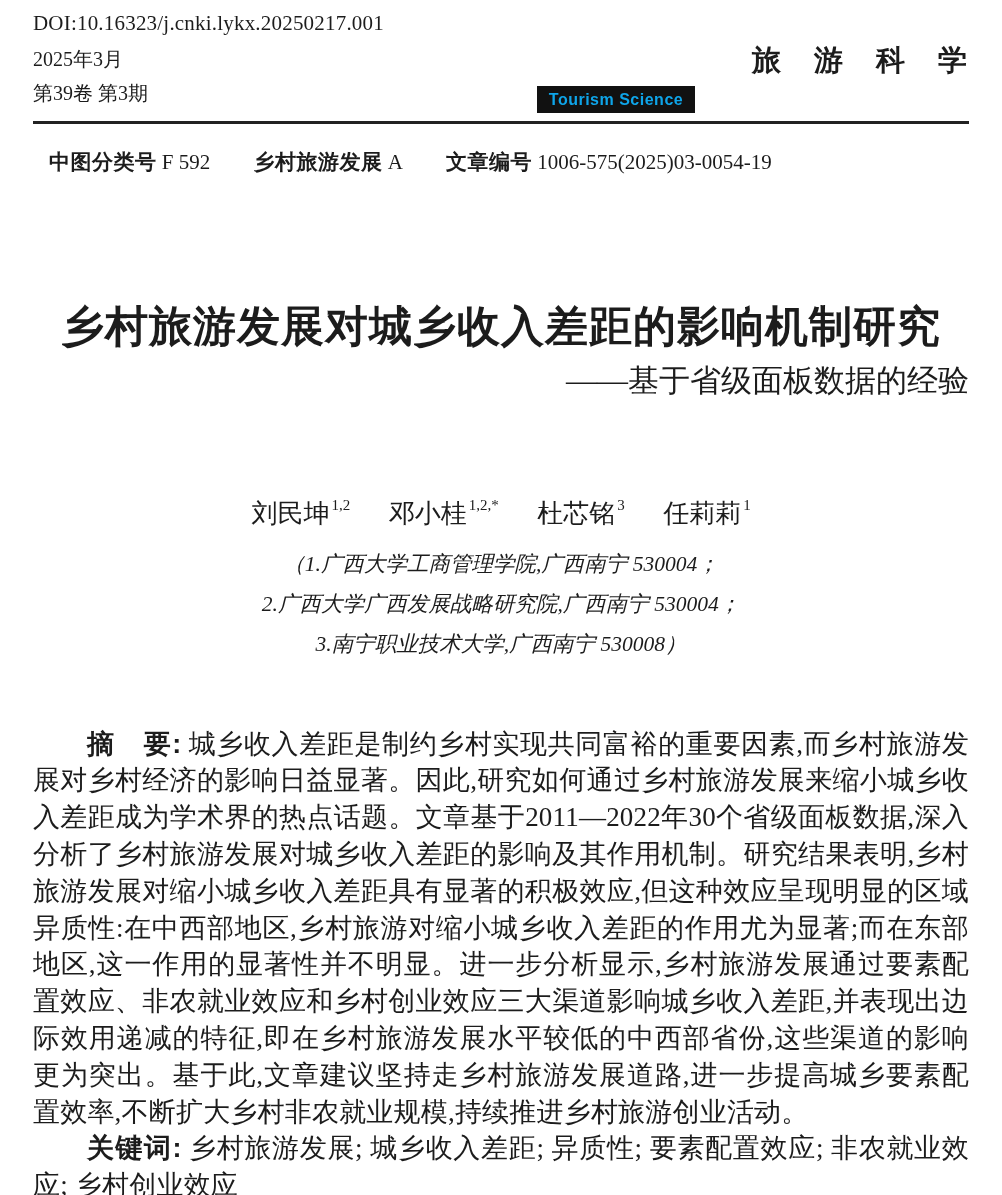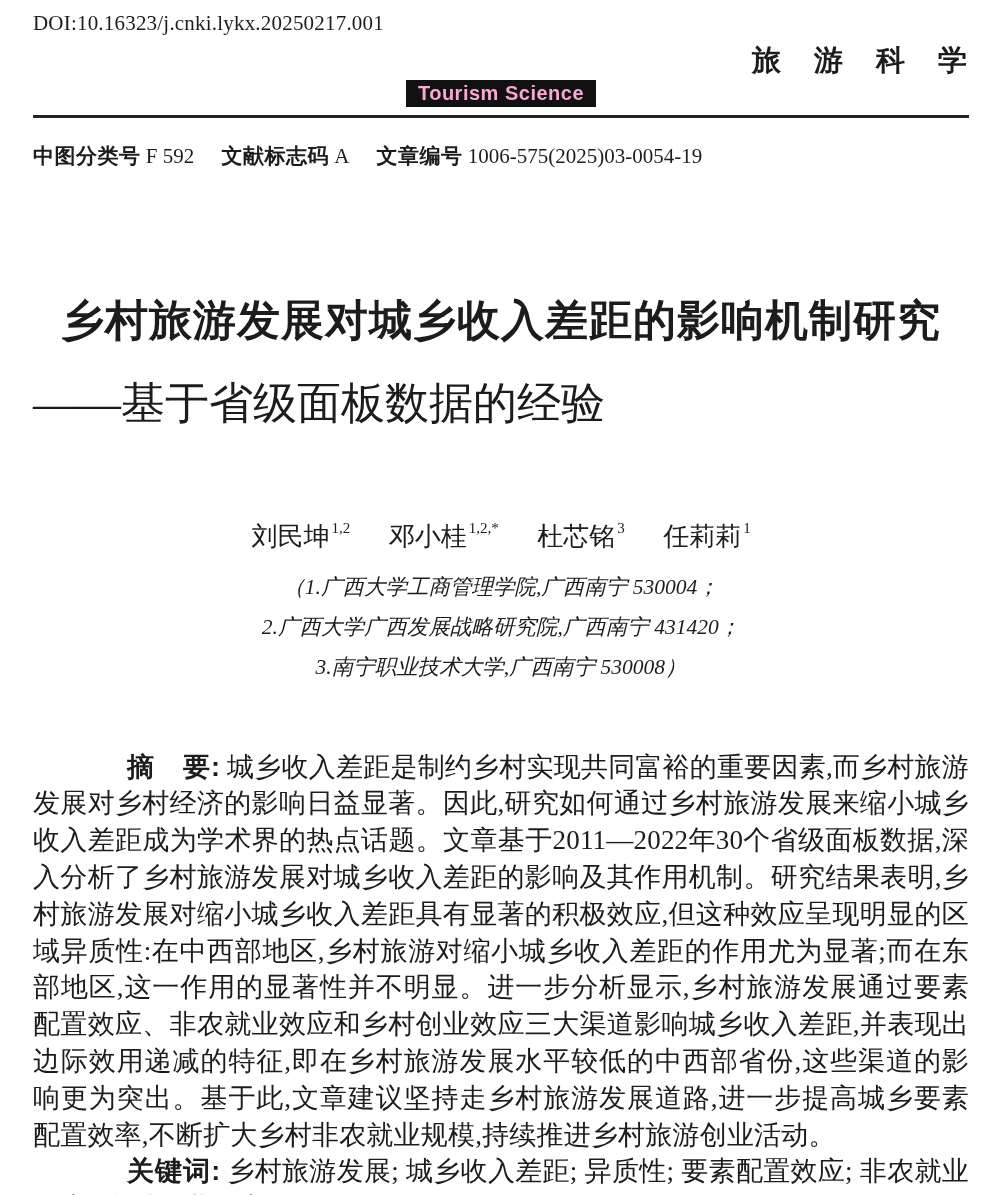--- a/index.html
+++ b/index.html
@@ -40,63 +40,64 @@
   .journal-cn{
     font-family:var(--serif);
     font-weight:700;
     font-size:29px; line-height:36px;
     letter-spacing:2px;
     white-space:pre;
     text-align:right;
   }
   .journal-en{
     display:inline-block;
-    margin-top:2px;
+    margin-top:8px;
     background:#111111;
-    color:#f9a8d4;
+    color:#0ea5e9;
     font-family:var(--sans);
     font-weight:700;
-    font-size:20px; line-height:27px;
+    font-size:16px; line-height:27px;
     padding:0 12px;
     letter-spacing:0.5px;
   }
   .header-rule{
     margin-top:8px;
     border:0;
     border-top:3px solid #222222;
   }
   
   .meta-line{
     margin-top:24px;
     font-size:21px; line-height:28px;
     white-space:nowrap;
   }
   .meta-label{
     font-family:Liberation Mono, monospace;
     font-weight:700;
     letter-spacing:0.5px;
+    margin-left:16px;
   }
   .meta-value{ font-family:var(--serif); }
   .meta-group{ margin-right:22px; }
   .meta-group:last-child{ margin-right:0; }
   
   .article-title{
     margin-top:119px;
     text-align:center;
     font-family:var(--sans);
     font-weight:700;
     font-size:43px; line-height:58px;
     letter-spacing:1px;
   }
   .article-subtitle{
-    margin-top:31px;
-    text-align:left;
+    margin-top:2px;
+    text-align:right;
     font-family:var(--serif);
     font-weight:400;
-    font-size:44px; line-height:48px;
+    font-size:31px; line-height:48px;
   }
   
   .authors{
     margin-top:84px;
     text-align:center;
     font-size:26px; line-height:36px;font-family:Liberation Serif, serif;
   }
   .author{ display:inline-block; }
   .author + .author{ margin-left:32px; }
   .author sup{
@@ -119,58 +120,61 @@
     line-height:36.8px;
     text-align:justify;
     text-indent:2em;
     letter-spacing:0.2px;
   }
   .para-label{
     font-family:var(--sans);
     font-weight:700;
     letter-spacing:1px;
     margin-right:6px;
-    margin-left:40px;
   }
 </style>
 </head>
 <body>
 
 <div class="page">
 
   <div class="doi">DOI:10.16323/j.cnki.lykx.20250217.001</div>
 
   <div class="journal-row">
+    <div class="jr-left">
+      <div>2025年3月</div>
+      <div>第39卷 第3期</div>
+    </div>
     <div class="jr-center">
       <div class="journal-cn">旅　游　科　学</div>
       <div class="journal-en">Tourism Science</div>
     </div>
   </div>
 
   <hr class="header-rule">
 
   <div class="meta-line">
     <span class="meta-group"><span class="meta-label">中图分类号</span> <span class="meta-value">F 592</span></span>
-    <span class="meta-group"><span class="meta-label">文献标志码</span> <span class="meta-value">A</span></span>
+    <span class="meta-group"><span class="meta-label">乡村旅游发展</span> <span class="meta-value">A</span></span>
     <span class="meta-group"><span class="meta-label">文章编号</span> <span class="meta-value">1006-575(2025)03-0054-19</span></span>
   </div>
 
   <h1 class="article-title">乡村旅游发展对城乡收入差距的影响机制研究</h1>
   <h2 class="article-subtitle">——基于省级面板数据的经验</h2>
 
   <div class="authors">
     <span class="author"><span>刘民坤</span><sup>1,2</sup></span>
     <span class="author"><span>邓小桂</span><sup>1,2,*</sup></span>
     <span class="author"><span>杜芯铭</span><sup>3</sup></span>
     <span class="author"><span>任莉莉</span><sup>1</sup></span>
   </div>
 
   <div class="affiliations">
     <div>（1.广西大学工商管理学院,广西南宁 530004；</div>
-    <div>2.广西大学广西发展战略研究院,广西南宁 431420；</div>
+    <div>2.广西大学广西发展战略研究院,广西南宁 530004；</div>
     <div>3.南宁职业技术大学,广西南宁 530008）</div>
   </div>
 
   <div class="abstract-block">
     <p class="para"><span class="para-label">摘　要:</span><span>城乡收入差距是制约乡村实现共同富裕的重要因素,而乡村旅游发展对乡村经济的影响日益显著。因此,研究如何通过乡村旅游发展来缩小城乡收入差距成为学术界的热点话题。文章基于2011—2022年30个省级面板数据,深入分析了乡村旅游发展对城乡收入差距的影响及其作用机制。研究结果表明,乡村旅游发展对缩小城乡收入差距具有显著的积极效应,但这种效应呈现明显的区域异质性:在中西部地区,乡村旅游对缩小城乡收入差距的作用尤为显著;而在东部地区,这一作用的显著性并不明显。进一步分析显示,乡村旅游发展通过要素配置效应、非农就业效应和乡村创业效应三大渠道影响城乡收入差距,并表现出边际效用递减的特征,即在乡村旅游发展水平较低的中西部省份,这些渠道的影响更为突出。基于此,文章建议坚持走乡村旅游发展道路,进一步提高城乡要素配置效率,不断扩大乡村非农就业规模,持续推进乡村旅游创业活动。</span></p>
     <p class="para"><span class="para-label">关键词:</span><span>乡村旅游发展; 城乡收入差距; 异质性; 要素配置效应; 非农就业效应; 乡村创业效应</span></p>
   </div>
 
 </div>
 

